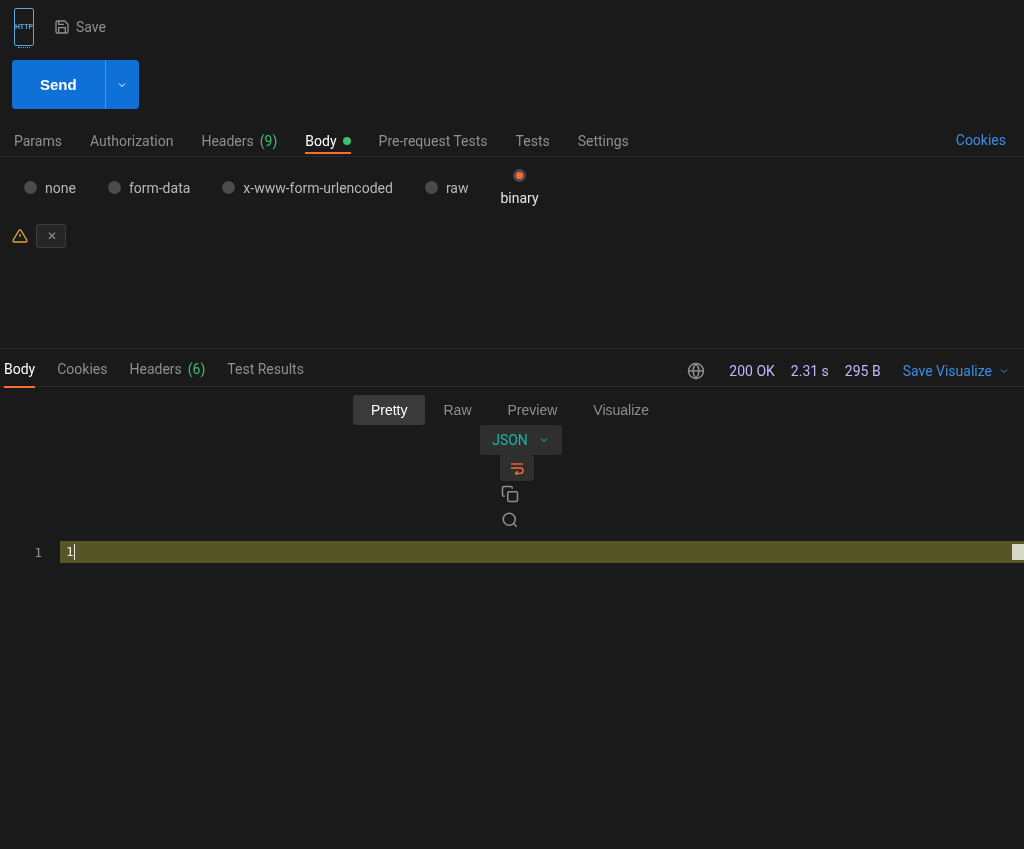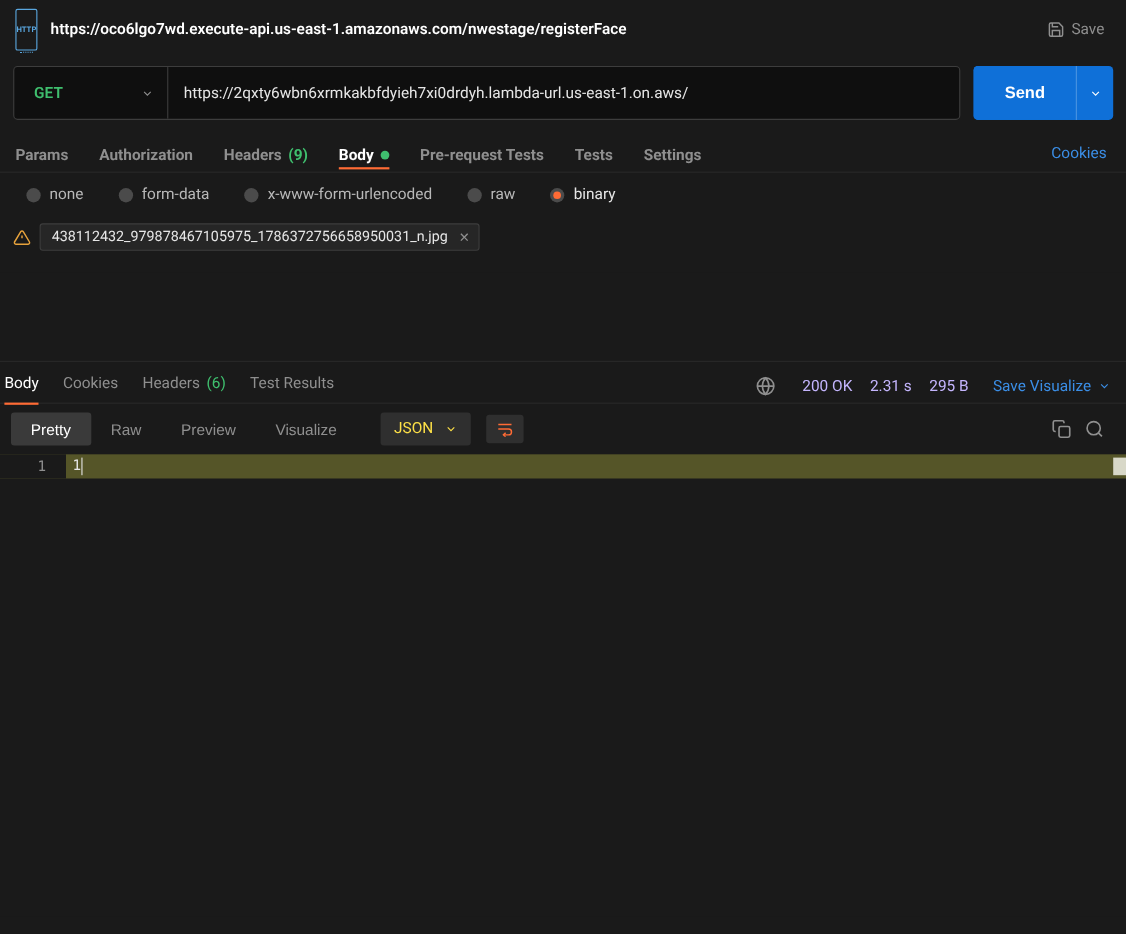--- a/index.html
+++ b/index.html
@@ -110,21 +110,20 @@
     border-bottom: 1px solid #2a2a2a;
     gap: 28px;
     height: 34px;
   }
   .tab {
     color:#8f8f8f;
     padding: 6px 0 4px 0;
     cursor:pointer;
     display:flex; align-items:center; gap:6px;
     position:relative;
-    font-weight:bold;
   }
   .tab.active {
     color:#ffffff;
   }
   .tab.active::after {
     content:"";
     position:absolute;
     left:0; right:0; bottom:-1px;
     height:2px;
     background:#ff6b35;
@@ -153,21 +152,21 @@
     background:#4b4b4b;
     display:inline-block;
     position:relative;
   }
   .radio.selected .rdot::after {
     content:"";
     position:absolute; inset:3px;
     border-radius:50%;
     background:#ff6b35;
   }
-  .radio.selected { color:#e6e6e6; }
+  .radio.selected { color:#e6e6e6;flex-direction:column; }
 
   .file-chip-row {
     padding: 10px 12px 20px 12px;
     display:flex; align-items:center; gap:8px;
   }
   .warn-icon { color:#e6a23c; }
   .file-chip {
     display:flex; align-items:center; gap:10px;
     border:1px solid #3d3d3d;
     background:#262626;
@@ -213,20 +212,21 @@
     color:#3b8ee6;
     display:flex; align-items:center; gap:6px;
     cursor:pointer;
   }
 
   .view-row {
     display:flex; align-items:center;
     padding: 8px 14px 8px 10px;
     gap: 0;
     border-top:1px solid #2a2a2a;
+    flex-direction:column;
   }
   .seg {
     display:flex;
     gap:0;
   }
   .seg .seg-btn {
     background:transparent;
     border:none;
     color:#8f8f8f;
     padding: 7px 18px;
@@ -237,21 +237,21 @@
   .seg .seg-btn.active {
     background:#3a3a3a;
     color:#fff;
   }
   .json-drop {
     margin-left: 22px;
     background:#2f2f2f;
     border-radius:3px;
     padding: 7px 12px;
     display:flex; align-items:center; gap:10px;
-    color:#fde047;
+    color:#14b8a6;
     cursor:pointer;
   }
   .wrap-btn {
     margin-left: 14px;
     background:#2f2f2f;
     border-radius:3px;
     padding: 6px 9px;
     cursor:pointer;
     color:#ff6b35;
     display:flex;align-items:center;justify-content:center;
@@ -303,43 +303,31 @@
     background:#d8d8c8;
   }
 
   svg { display:block; }
 </style>
 </head>
 <body>
 
 <div class="title-row">
   <span class="http-badge">HTTP</span>
-  <span class="title-text">https://oco6lgo7wd.execute-api.us-east-1.amazonaws.com/nwestage/registerFace</span>
   <div class="save-btn">
     <svg width="16" height="16" viewBox="0 0 24 24" fill="none" stroke="currentColor" stroke-width="2">
         <path d="M19 21H5a2 2 0 0 1-2-2V5a2 2 0 0 1 2-2h11l5 5v11a2 2 0 0 1-2 2z"></path>
         <polyline points="17 21 17 13 7 13 7 21"></polyline>
         <polyline points="7 3 7 8 15 8"></polyline>
       </svg>
     <span>Save</span>
   </div>
 </div>
 
 <div class="req-row">
-  <div class="method-url">
-    <div class="method-select">
-      <span>GET</span>
-      <span class="chev">
-        <svg width="12" height="12" viewBox="0 0 24 24" fill="none" stroke="currentColor" stroke-width="2">
-            <polyline points="6 9 12 15 18 9"></polyline>
-          </svg>
-      </span>
-    </div>
-    <div class="url-input">https://2qxty6wbn6xrmkakbfdyieh7xi0drdyh.lambda-url.us-east-1.on.aws/</div>
-  </div>
   <div class="send-group">
     <button class="send-btn">Send</button>
     <div class="send-drop">
       <svg width="12" height="12" viewBox="0 0 24 24" fill="none" stroke="currentColor" stroke-width="2">
           <polyline points="6 9 12 15 18 9"></polyline>
         </svg>
     </div>
   </div>
 </div>
 
@@ -386,21 +374,20 @@
 
 <div class="file-chip-row">
   <span class="warn-icon">
     <svg width="16" height="16" viewBox="0 0 24 24" fill="none" stroke="currentColor" stroke-width="2">
         <path d="M10.29 3.86L1.82 18a2 2 0 0 0 1.71 3h16.94a2 2 0 0 0 1.71-3L13.71 3.86a2 2 0 0 0-3.42 0z"></path>
         <line x1="12" y1="9" x2="12" y2="13"></line>
         <line x1="12" y1="17" x2="12.01" y2="17"></line>
       </svg>
   </span>
   <div class="file-chip">
-    <span>438112432_979878467105975_1786372756658950031_n.jpg</span>
     <span class="x">✕</span>
   </div>
 </div>
 
 <div class="gap-area"></div>
 
 <div class="resp-tabs-row">
   <div class="resp-tab active">Body</div>
   <div class="resp-tab">Cookies</div>
   <div class="resp-tab">

